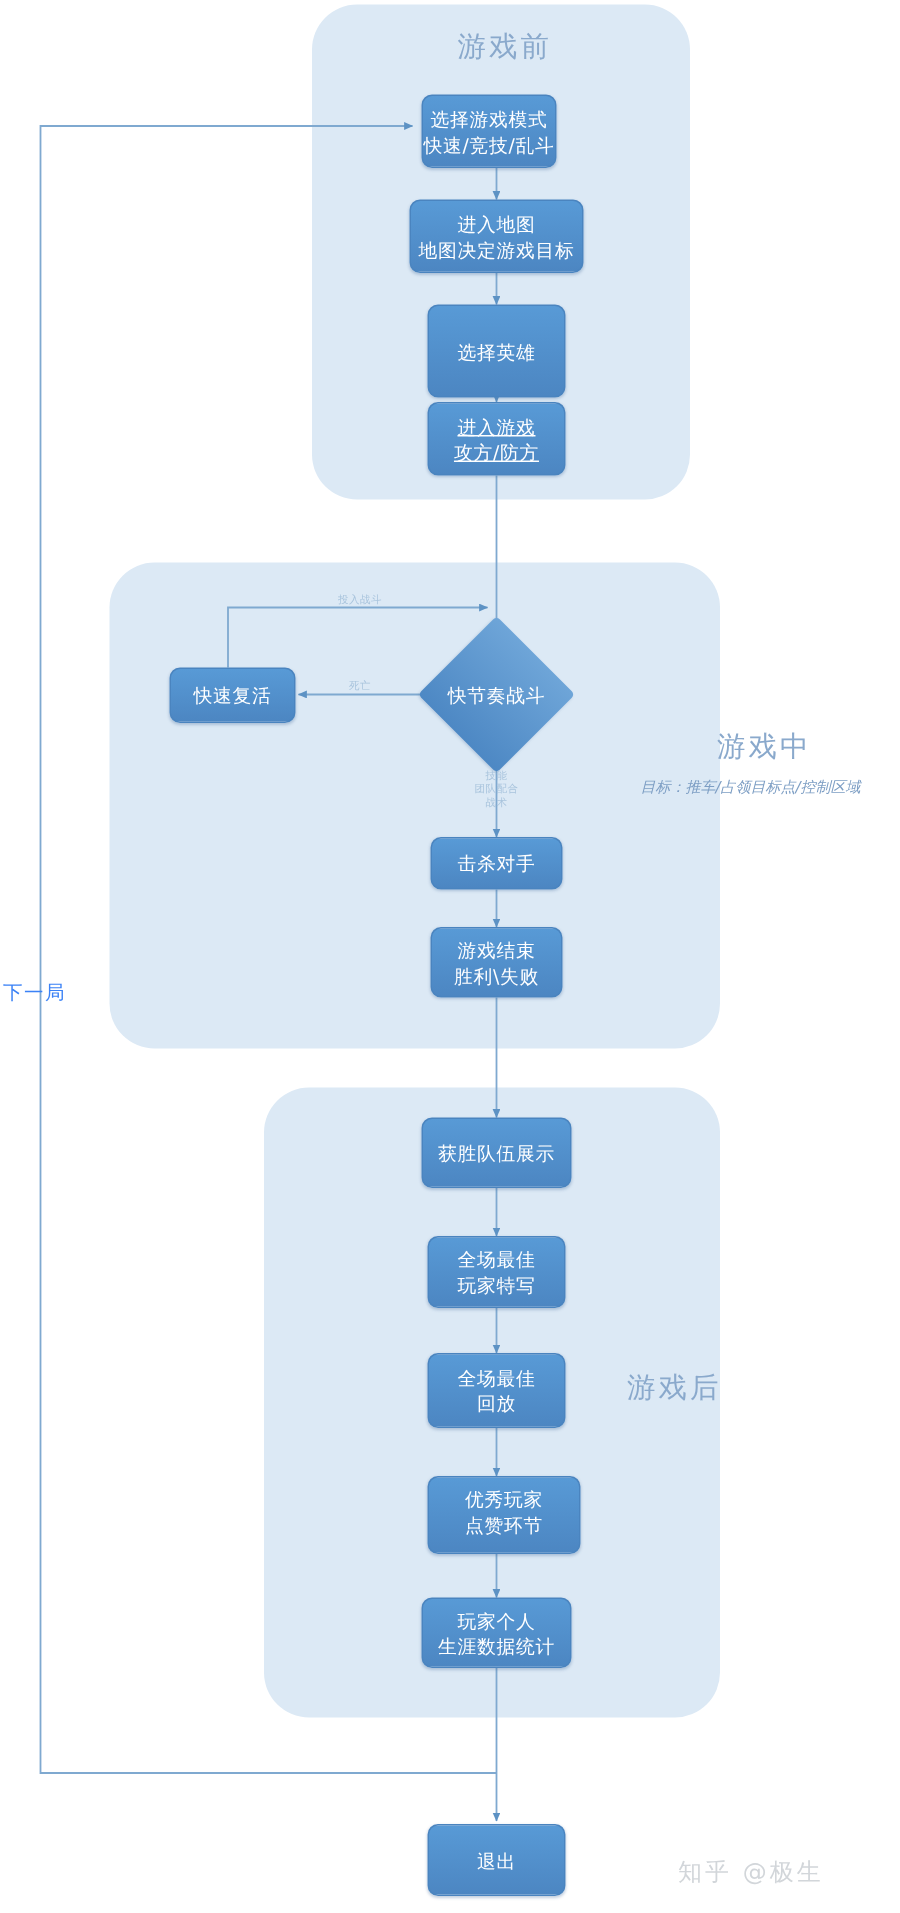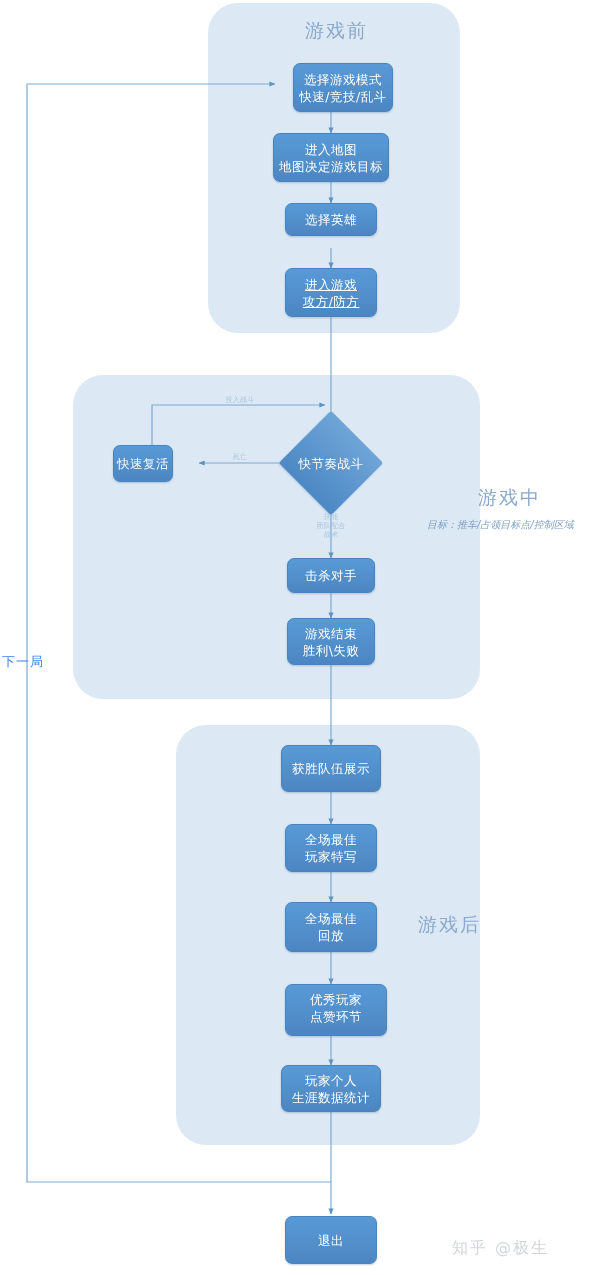--- a/index.html
+++ b/index.html
@@ -152,35 +152,35 @@
     </g>
   </svg>
 
   <div class="panel-title" style="left:305px; top:18px;">游戏前</div>
 
   <div class="panel-title" style="left:478px; top:485px;">游戏中</div>
   <div class="panel-sub" style="left:427px; top:518px;">目标：推车/占领目标点/控制区域</div>
 
   <div class="panel-title" style="left:418px; top:912px;">游戏后</div>
 
-  <div class="node" style="left:281px; top:63px;  width:100px; height:49px;margin-left:12px;">选择游戏模式
+  <div class="node" style="left:281px; top:63px;  width:90px; height:49px;">选择游戏模式
 快速/竞技/乱斗</div>
 
   <div class="node" style="left:273px; top:133px; width:116px; height:49px;">进入地图
 地图决定游戏目标</div>
 
-  <div class="node" style="left:285px; top:203px; width:92px;  height:33px;">选择英雄</div>
+  <div class="node" style="left:285px; top:203px; width:92px;  height:62px;">选择英雄</div>
 
   <div class="node" style="left:285px; top:268px; width:92px;  height:49px;text-decoration:underline;">进入游戏
 攻方/防方</div>
 
   <div class="diamond" style="left:294px; top:426px; width:74px; height:74px;"></div>
   <div class="diamond-label" style="left:294px; top:456px; width:74px;">快节奏战斗</div>
 
-  <div class="node" style="left:113px; top:445px; width:60px;  height:37px;">快速复活</div>
+  <div class="node" style="left:113px; top:445px; width:84px;  height:37px;">快速复活</div>
 
   <div class="node" style="left:287px; top:558px; width:88px;  height:35px;">击杀对手</div>
 
   <div class="node" style="left:287px; top:618px; width:88px;  height:47px;">游戏结束
 胜利\失败</div>
 
   <div class="node" style="left:281px; top:745px; width:100px; height:47px;">获胜队伍展示</div>
 
   <div class="node" style="left:285px; top:824px; width:92px;  height:48px;">全场最佳
 玩家特写</div>

